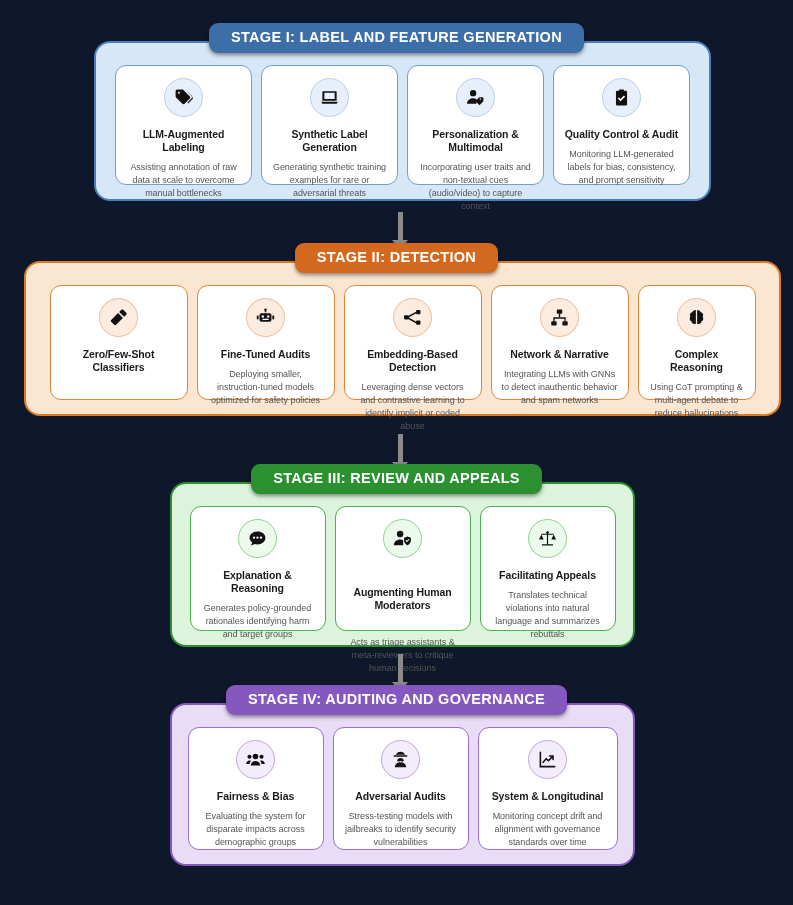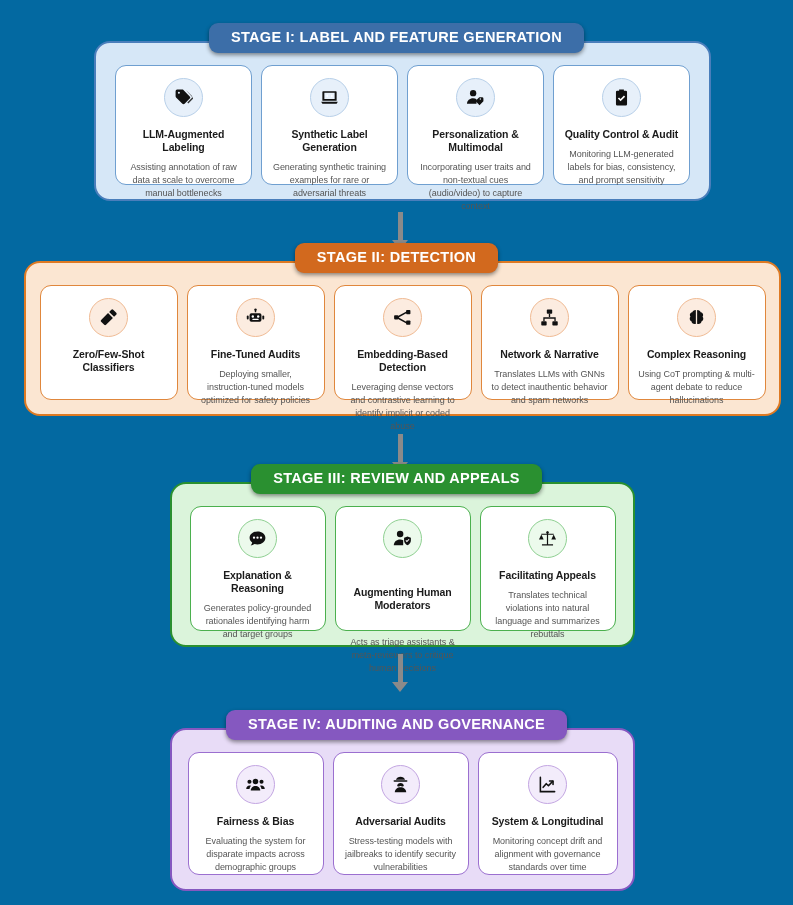--- a/index.html
+++ b/index.html
@@ -2,21 +2,21 @@
 <html><head>
 <meta charset="utf-8">
 <style>
   html,body{margin:0;padding:0;background:#000;}
   body{
     width:793px;height:905px;
     font-family:"Liberation Sans", sans-serif;
     -webkit-font-smoothing:antialiased;
     overflow:hidden;
   }
-  .canvas{position:relative;width:793px;height:905px;background:#0369a1;}
+  .canvas{position:relative;width:793px;height:905px;background:#0f172a;}
 
   
   .stage{position:absolute;display:flex;flex-direction:column;align-items:center;}
 
   .stage-badge{
     position:relative;z-index:3;
     padding:7px 22px 8px 22px;
     border-radius:9px;
     color:#fff;
     font-size:14.5px;
@@ -223,24 +223,24 @@
       <div class="card" style="width:138px;">
         <div class="icon-circle">
           <svg width="19" height="19" viewBox="0 0 24 24" fill="#111" stroke="#111" stroke-width="1.7">
             <rect x="8.6" y="2" width="6.8" height="5.4" rx="1" stroke="none"></rect>
             <rect x="1.6" y="16.6" width="6.8" height="5.4" rx="1" stroke="none"></rect>
             <rect x="15.6" y="16.6" width="6.8" height="5.4" rx="1" stroke="none"></rect>
             <path d="M12 7.4v4M5 16.6v-4h14v4" fill="none"></path>
           </svg>
         </div>
         <div class="card-title">Network &amp; Narrative</div>
-        <div class="card-desc">Translates LLMs with GNNs to detect inauthentic behavior and spam networks</div>
-      </div>
-
-      <div class="card" style="width:138px;align-items:center;">
+        <div class="card-desc">Integrating LLMs with GNNs to detect inauthentic behavior and spam networks</div>
+      </div>
+
+      <div class="card" style="width:118px;align-items:center;">
         <div class="icon-circle">
           <svg width="19" height="19" viewBox="0 0 24 24" fill="#111">
             <path d="M11.2 2.4c-2.6 0-4.2 1.4-4.5 2.9C4.8 5.7 3.6 7 3.6 8.8c0 .9.3 1.6.8 2.2-.6.6-1 1.5-1 2.5 0 1.5.9 2.7 2.2 3.2.1 2 1.8 3.5 4 3.5.7 0 1.3-.1 1.6-.3V2.4z"></path>
             <path d="M12.8 2.4c2.6 0 4.2 1.4 4.5 2.9 1.9.4 3.1 1.7 3.1 3.5 0 .9-.3 1.6-.8 2.2.6.6 1 1.5 1 2.5 0 1.5-.9 2.7-2.2 3.2-.1 2-1.8 3.5-4 3.5-.7 0-1.3-.1-1.6-.3V2.4z"></path>
           </svg>
         </div>
         <div class="card-title">Complex Reasoning</div>
         <div class="card-desc">Using CoT prompting &amp; multi-agent debate to reduce hallucinations</div>
       </div>
 
@@ -296,21 +296,21 @@
       </div>
 
     </div>
   </div>
 
   <div class="arrow" style="left:392px;top:654px;height:38px;">
     <div class="shaft"></div>
     <div class="head"></div>
   </div>
 
-  <div class="stage s4" style="left:164px;top:710px;width:465px;">
+  <div class="stage s4" style="left:164px;top:685px;width:465px;">
     <div class="stage-badge">STAGE IV: AUDITING AND GOVERNANCE</div>
     <div class="stage-body" style="width:465px;height:163px;">
 
       <div class="card" style="width:136px;">
         <div class="icon-circle">
           <svg width="19" height="19" viewBox="0 0 24 24" fill="#111">
             <circle cx="12" cy="8.2" r="3.5"></circle>
             <path d="M6 19.6c0-3.2 2.7-5.6 6-5.6s6 2.4 6 5.6H6z"></path>
             <circle cx="4.4" cy="8.6" r="2.6"></circle>
             <path d="M.3 17.6c0-2.5 1.9-4.3 4.1-4.3.7 0 1.3.1 1.9.4-1 1-1.7 2.4-1.9 3.9H.3z"></path>

